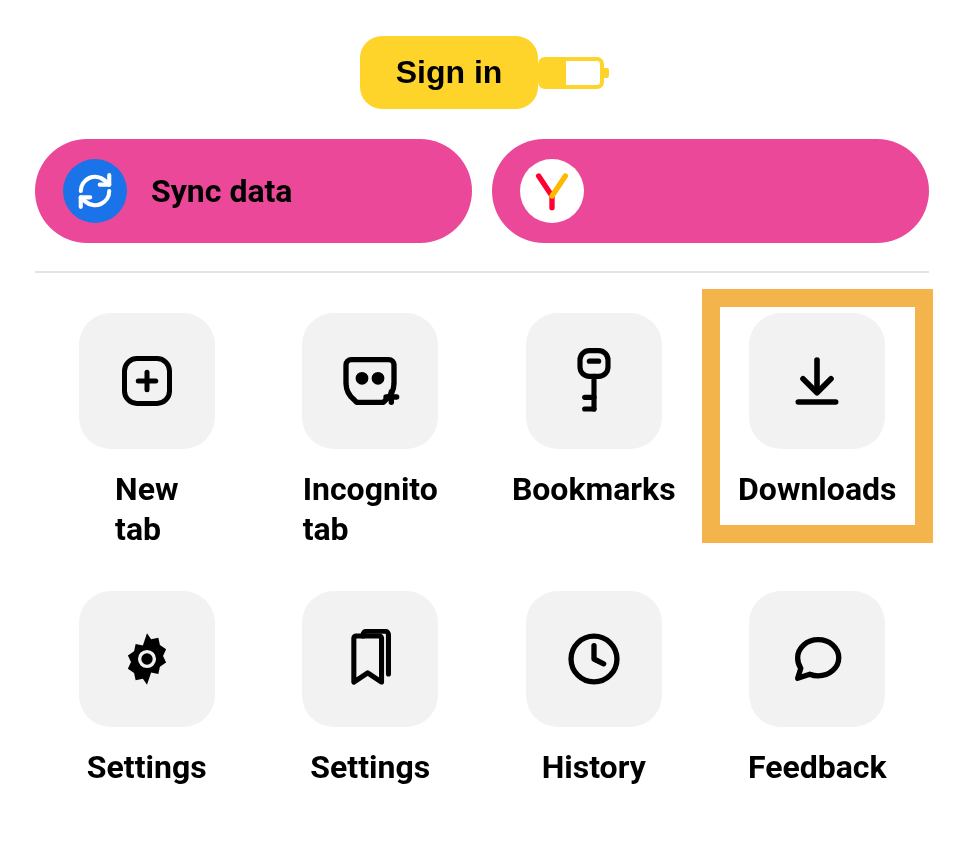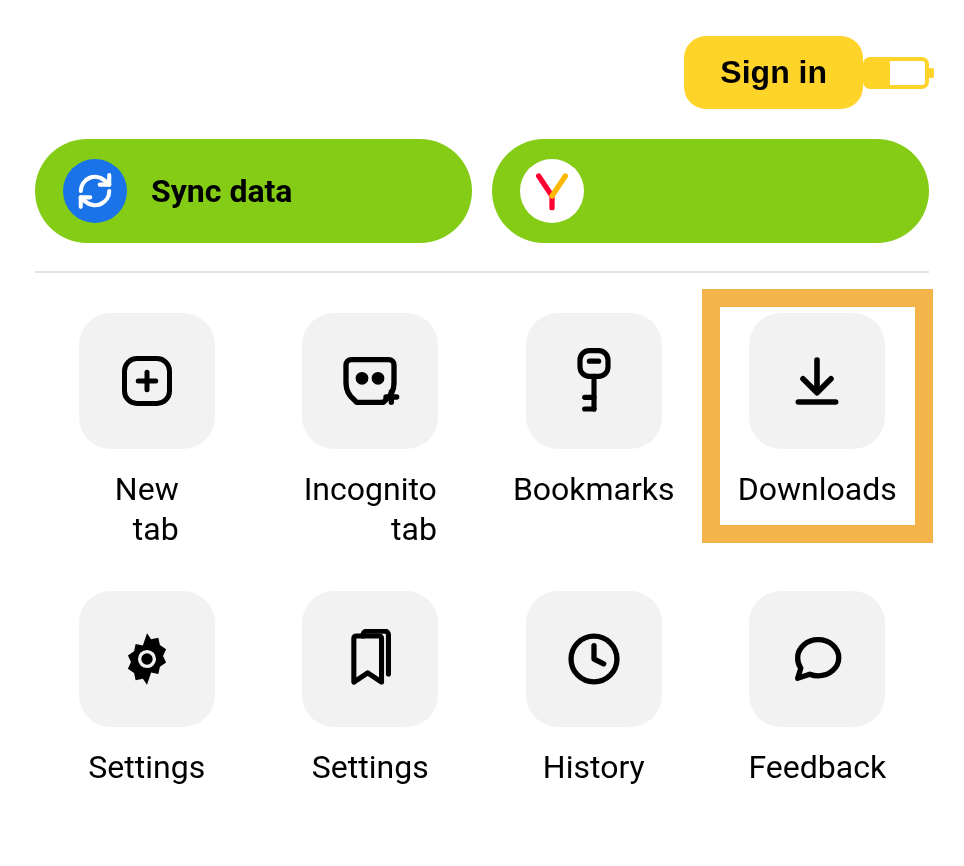--- a/index.html
+++ b/index.html
@@ -6,21 +6,21 @@
   body {
     width: 964px;
     height: 866px;
     background: #ffffff;
     font-family: -apple-system, BlinkMacSystemFont, "Segoe UI", Roboto, Helvetica, Arial, sans-serif;
     position: relative;
     padding: 0 35px;
   }
   .topbar {
     display: flex;
-    justify-content: flex-end;
+    justify-content: center;
     align-items: center;
     padding-top: 36px;
     padding-bottom: 30px;
   }
   .signin-btn {
     background: #ffd42a;
     border: none;
     border-radius: 22px;
     padding: 18px 36px;
     font-size: 32px;
@@ -52,21 +52,21 @@
     width: 40%;
     background: #ffd42a;
   }
   .pill-row {
     display: flex;
     gap: 20px;
     padding-bottom: 28px;
   }
   .pill {
     flex: 1;
-    background: #84cc16;
+    background: #ec4899;
     border-radius: 60px;
     display: flex;
     align-items: center;
     gap: 24px;
     padding: 20px 28px;
     cursor: pointer;
   }
   .pill-icon {
     width: 64px;
     height: 64px;
@@ -106,23 +106,23 @@
     height: 136px;
     background: #f2f2f2;
     border-radius: 32px;
     display: flex;
     align-items: center;
     justify-content: center;
   }
   .tile-label {
     margin-top: 20px;
     font-size: 32px;
-    font-weight: 400;
+    font-weight: 700;
     color: #000;
-    text-align: right;
+    text-align: left;
     line-height: 1.25;
   }
   .highlight {
     position: absolute;
     border: 18px solid #f4b44c;
     z-index: 5;
     pointer-events: none;
   }
 </style>
 </head>

